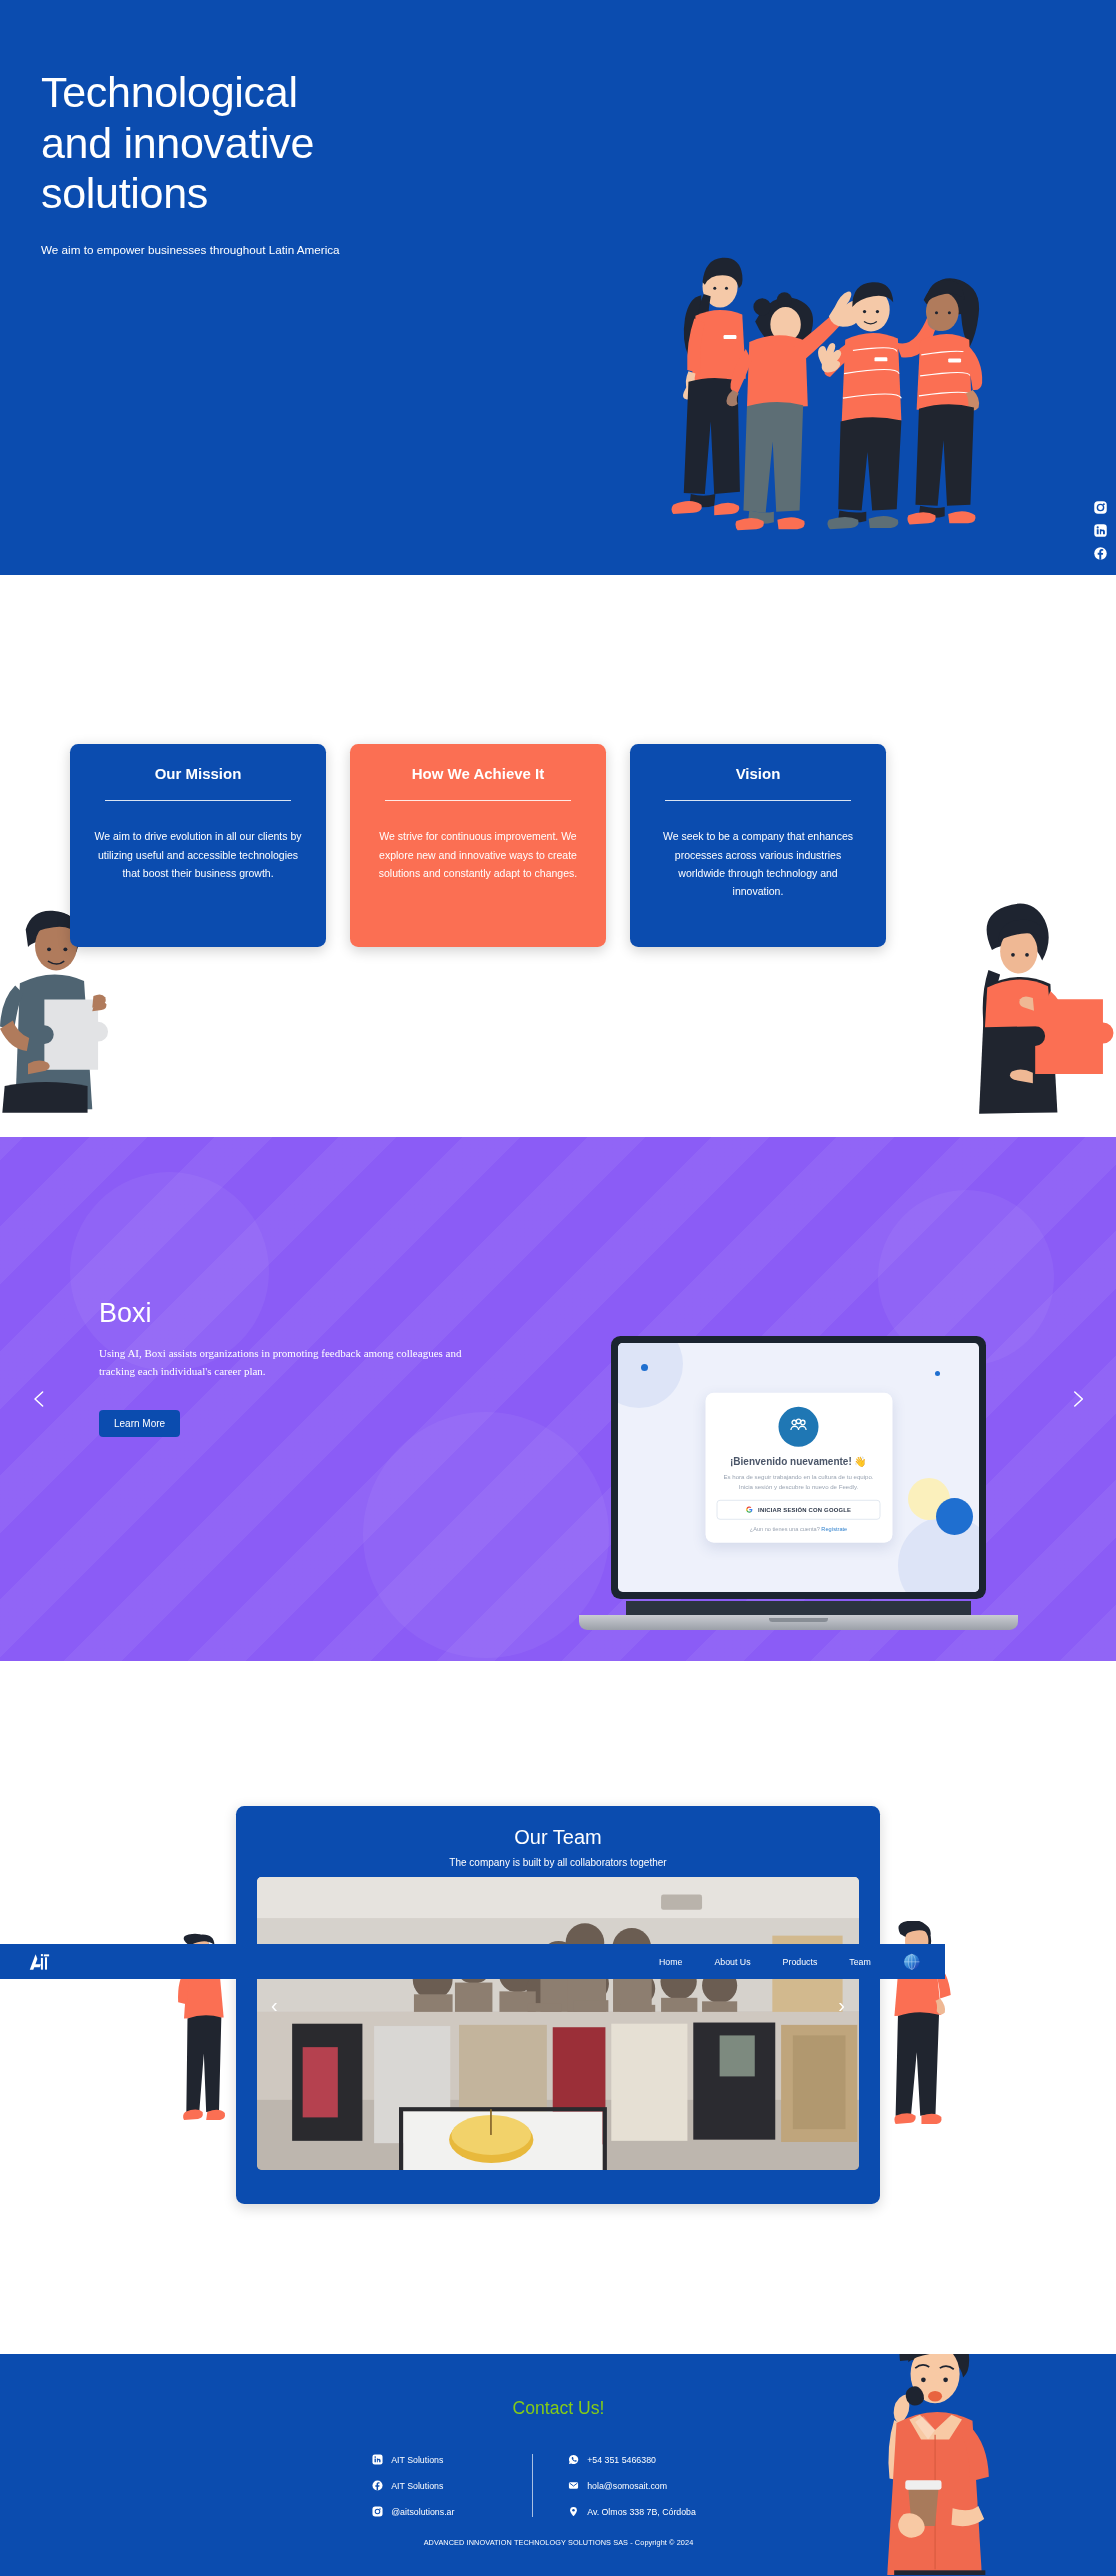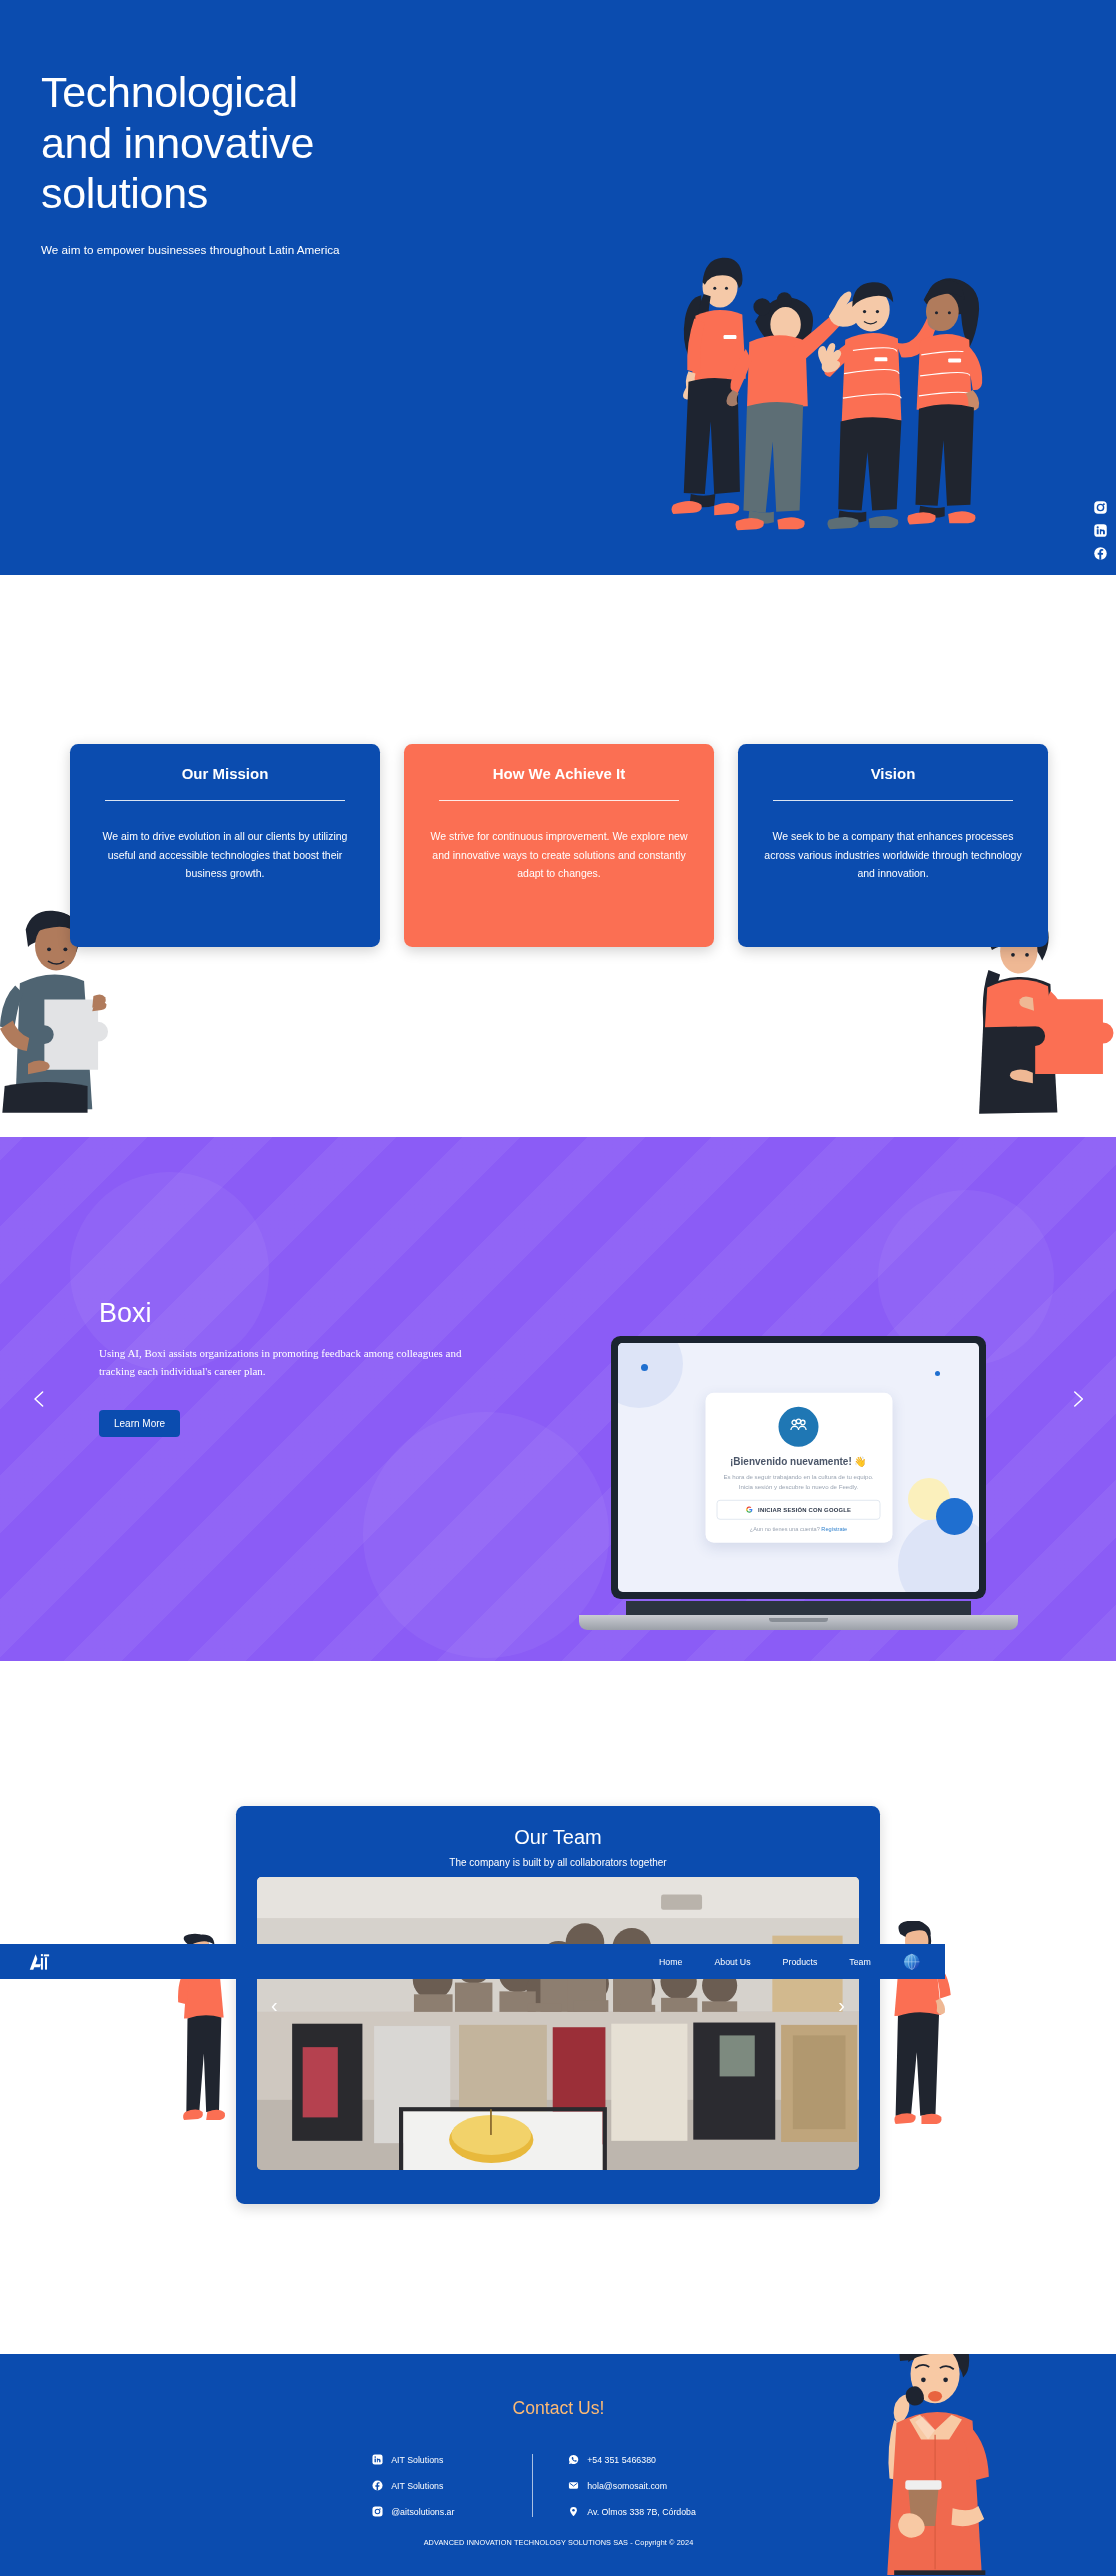--- a/index.html
+++ b/index.html
@@ -28,21 +28,21 @@
   .social-rail { position:absolute; right:9.4px; top:500px; display:flex; flex-direction:column; gap:8.2px; align-items:center; }
   .social-rail .sic { width:15px; height:15px; display:block; }
 
   
   .hero-illo { position:absolute; left:638px; top:225px; width:363px; height:351px; }
 
   
   .cards-sec { position:absolute; left:0; top:575px; width:1117px; height:562px; background:#fff; overflow:hidden; }
   .cards-row { position:absolute; left:70px; top:169px; display:flex; gap:24px; }
   .card {
-    width:310px; height:203px; border-radius:8.2px;
+    width:256px; height:203px; border-radius:8.2px;
     box-shadow: 0 3.5px 13px rgba(0,0,0,0.18);
     padding:21px 23.4px 0 23.4px; text-align:center; color:#fff;
   }
   .card.blue { background:#0B4CAF; }
   .card.coral { background:#FB6F53; }
   .card-title { font-size:15px; font-weight:700; margin-bottom:17.6px; }
   .card-rule { height:0.6px; background:rgba(255,255,255,0.85); margin:0 11.7px 27px 11.7px; }
   .card-body { font-size:10.5px; line-height:1.75; }
 
   
@@ -141,21 +141,21 @@
     position:absolute; left:0; top:1944px; width:945px; height:35px;
     background:#0B4CAF; display:flex; align-items:center; z-index:30;
   }
   .nav-logo { margin-left:28px; width:27px; height:20px; }
   .nav-links { margin-left:auto; margin-right:24.6px; display:flex; align-items:center; gap:32px; }
   .nav-link { color:#fff; font-size:8.8px; text-decoration:none; cursor:pointer; }
   .globe { width:17.6px; height:17.6px; cursor:pointer; }
 
   
   .footer { position:absolute; left:0; top:2354px; width:1117px; height:222px; background:#0B4CAF; overflow:hidden; }
-  .foot-title { text-align:center; color:#fdba74; font-size:17.6px; font-weight:400; padding-top:44px; }
+  .foot-title { text-align:center; color:#84cc16; font-size:17.6px; font-weight:400; padding-top:44px; }
   .foot-cols { display:flex; justify-content:center; gap:0px; margin-top:35px; }
   .foot-col { display:flex; flex-direction:column; gap:15px; }
   .foot-col.left { width:193px; padding-left:33px; }
   .foot-col.right { width:246px; padding-left:35px; border-left:0.6px solid rgba(255,255,255,0.65); }
   .foot-item { display:flex; align-items:center; gap:8.2px; color:#fff; font-size:8.8px; }
   .foot-item .ic { width:11px; height:11px; flex:0 0 11px; }
   .copyright { text-align:center; color:#fff; font-size:7.3px; letter-spacing:0.1px; margin-top:21px; }
   .foot-char { position:absolute; left:838px; top:-42px; width:193px; height:263px; }
 
   svg { display:block; }

